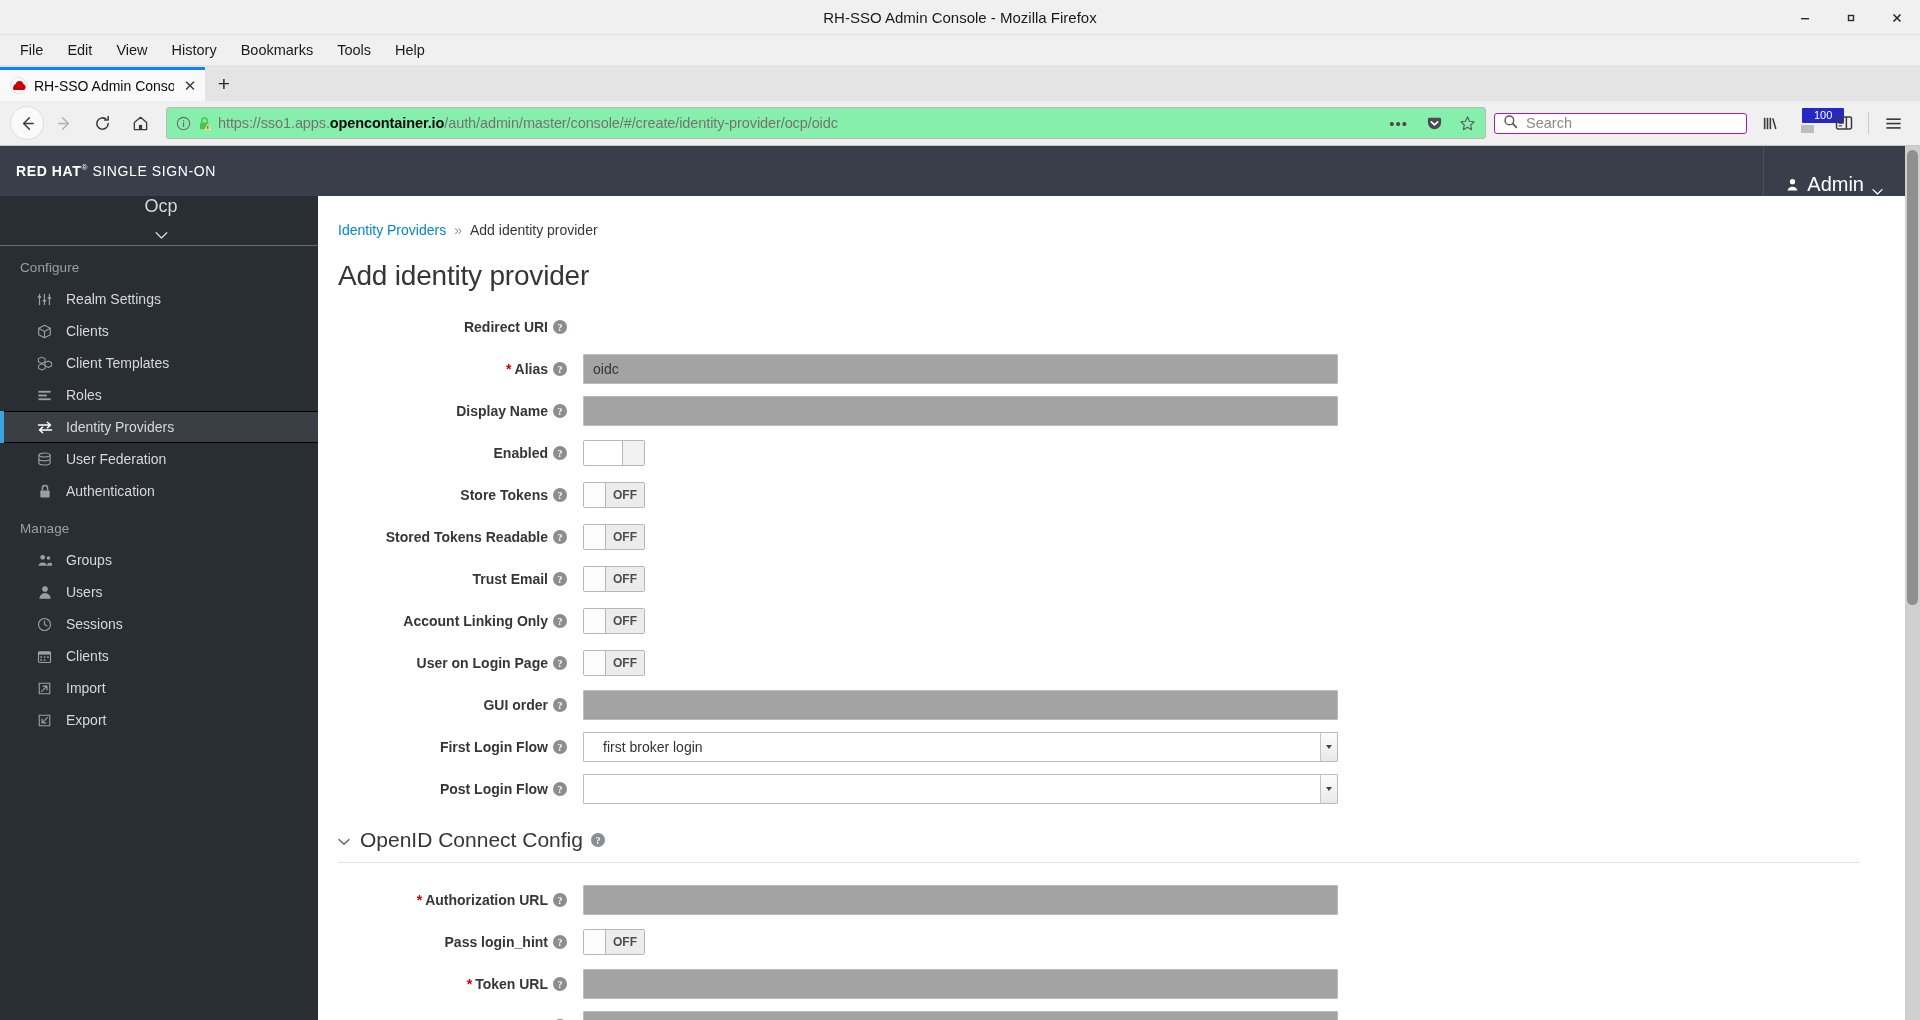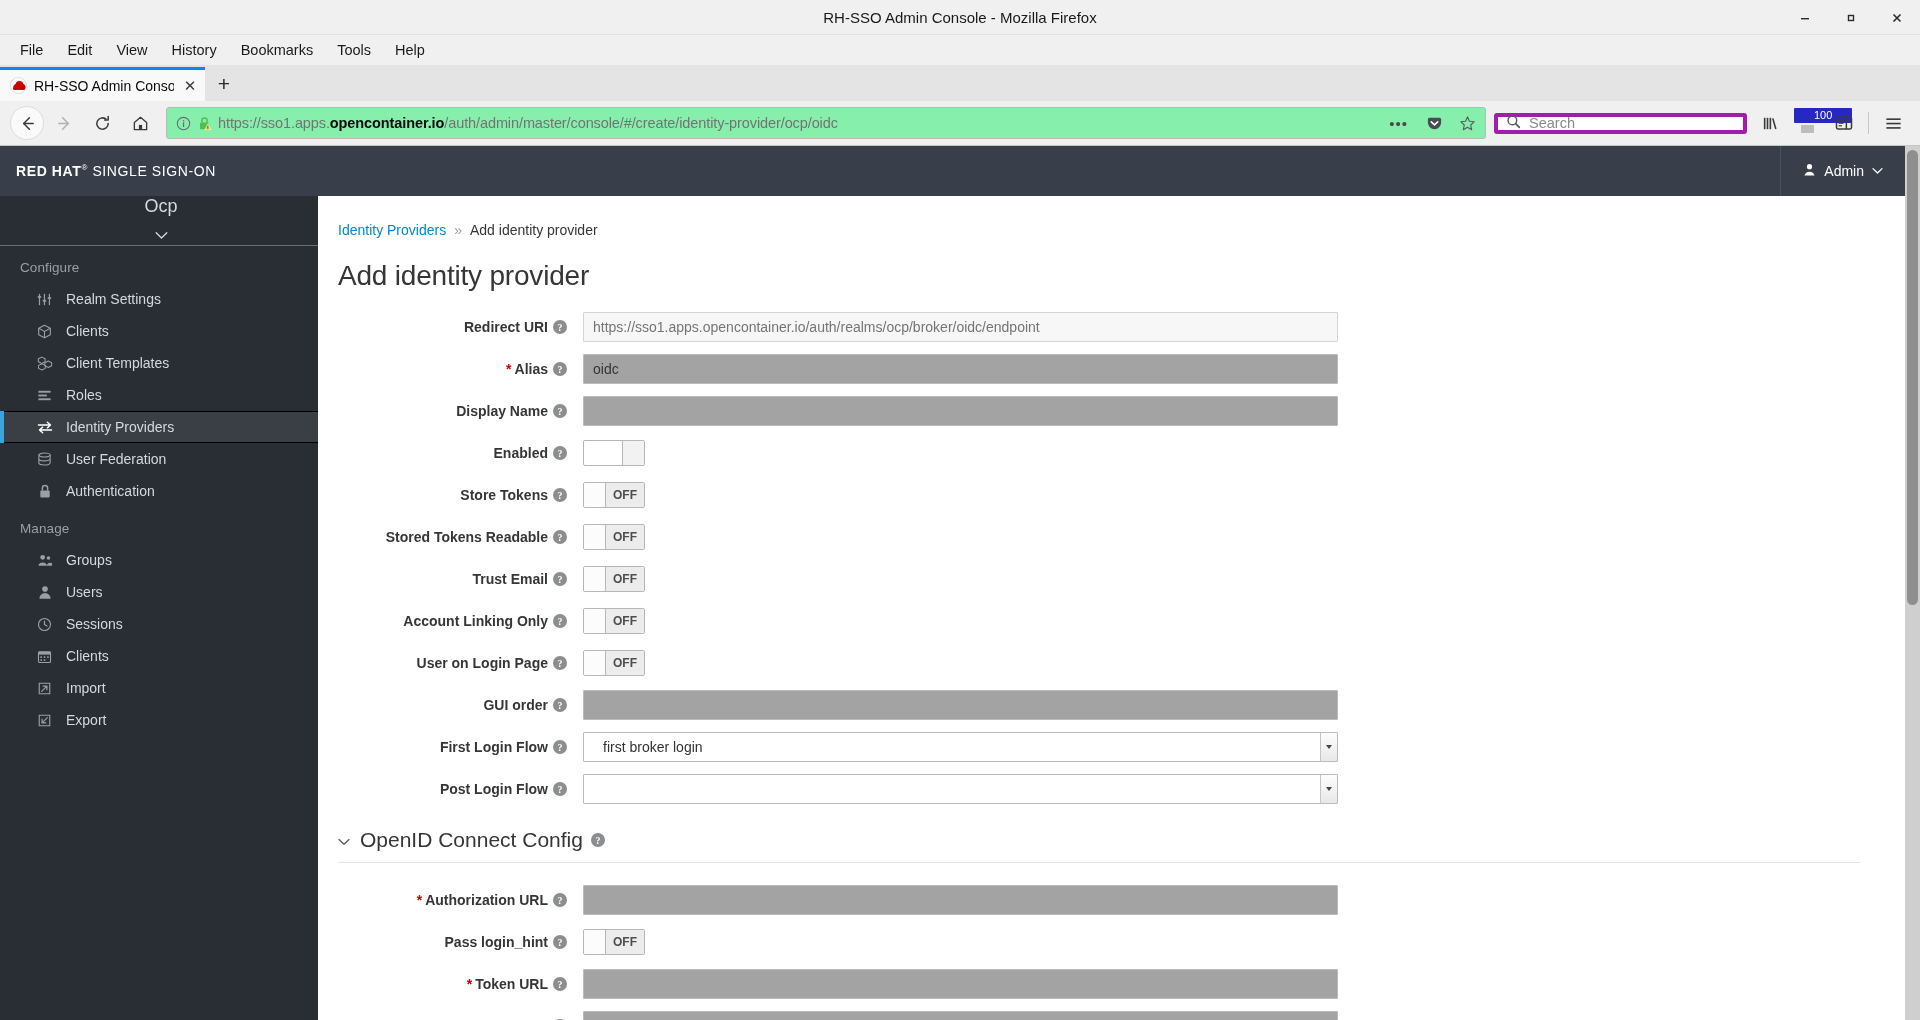--- a/index.html
+++ b/index.html
@@ -107,37 +107,37 @@
   .url-text {
     flex: 1; font-size: 14.5px; color: #737373;
     white-space: nowrap; overflow: hidden;
     letter-spacing: -0.1px;
   }
   .url-text b { color: #0c0c0d; font-weight: 600; }
   .url-icon { display: flex; align-items: center; flex: 0 0 auto; }
 
   .searchbar {
     width: 253px; height: 21px; background: #fff;
-    border: 4px solid #a21caf; border-radius: 3px;
+    border: 1px solid #a21caf; border-radius: 3px;
     display: flex; align-items: center;
     padding: 0 8px; gap: 8px; flex: 0 0 auto;
   }
   .search-ph { font-size: 14.5px; color: #8a8a8a; }
 
   .tb-right { display: flex; align-items: center; gap: 3px; flex: 0 0 auto; margin-left: 4px; }
   .tb-btn {
     width: 34px; height: 34px; display: flex;
     align-items: center; justify-content: center;
     color: #3a3a3a; position: relative;
   }
   .badge-100 {
-    position: absolute; top: 2px; left: 4px;
+    position: absolute; top: 2px; left: 12px;
     background: #2727c4; color: #fff;
     font-size: 11px; line-height: 13px;
-    padding: 1px 20px; border-radius: 1px;
+    padding: 1px 12px; border-radius: 1px;
     font-family: "Liberation Sans", sans-serif;
   }
   .badge-stem {
     position: absolute; bottom: 7px; left: 11px;
     width: 13px; height: 8px; background: #bdbdbd;
   }
   .tb-sep { width: 1px; height: 22px; background: #c9c9c9; margin: 0 4px; }
 
   
   .page {
@@ -156,22 +156,22 @@
     z-index: 5;
   }
   .brand {
     padding-left: 16px; color: #fff;
     font-size: 14px; letter-spacing: 0.6px;
   }
   .brand b { font-weight: 700; }
   .brand span.reg { font-size: 8px; vertical-align: super; }
   .brand .light { font-weight: 400; }
   .user-menu {
-    display: flex; align-items: center; gap: 8px;
-    color: #fff; font-size: 14px;
+    display: flex; align-items: flex-end; gap: 8px;
+    color: #fff; font-size: 20px;
     padding: 0 22px; height: 50px;
     border-left: 1px solid #4a5160;
   }
 
   
   .sidebar {
     width: 318px; background: #292e34;
     position: absolute; left: 0; top: 50px; bottom: 0;
     z-index: 4; overflow: hidden;
   }
@@ -660,23 +660,20 @@
           <span>Add identity provider</span>
         </div>
 
         <div class="page-title">Add identity provider</div>
 
         <div class="form-row">
           <div class="form-label">
             <span>Redirect URI</span>
             <span class="help-ico">?</span>
           </div>
-          <div class="form-ctrl">
-            <input class="txt-input disabled" type="text" disabled="" placeholder="https://sso1.apps.opencontainer.io/auth/realms/ocp/broker/oidc/endpoint" style="">
-          </div>
         </div>
 
         <div class="form-row">
           <div class="form-label">
             <span class="req">*</span>
             <span>Alias</span>
             <span class="help-ico">?</span>
           </div>
           <div class="form-ctrl">
             <input class="txt-input" type="text" value="oidc" style="">

